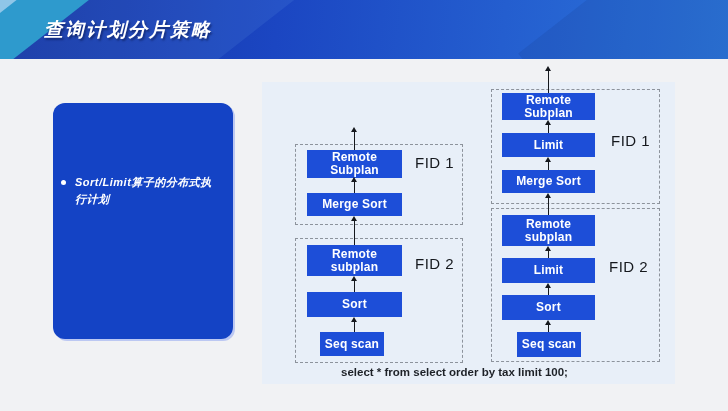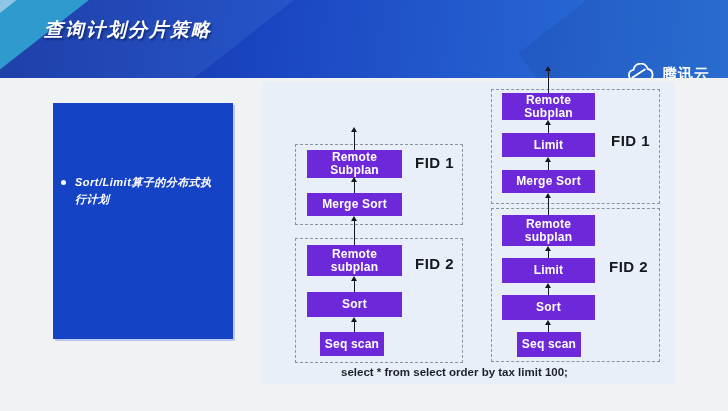--- a/index.html
+++ b/index.html
@@ -1,50 +1,50 @@
 <!DOCTYPE html>
 <html><head>
 <meta charset="utf-8">
 <style>
   html,body{margin:0;padding:0;background:#F1F2F4;}
   .slide{position:relative;width:728px;height:411px;background:#F1F2F4;overflow:hidden;
          font-family:"Liberation Sans",sans-serif;}
 
   
-  .hdr{position:absolute;left:0;top:0;width:728px;height:78px;overflow:hidden;
+  .hdr{position:absolute;left:0;top:0;width:728px;height:59px;overflow:hidden;
        background:linear-gradient(96deg,#12309F 0%,#1B46C2 38%,#2D76DC 100%);}
   .deco{position:absolute;}
   .deco-band{left:-150px;top:-110px;width:560px;height:210px;transform:rotate(-38deg);
              background:rgba(120,185,235,0.12);}
   .deco-teal{left:-88px;top:-58px;width:235px;height:92px;transform:rotate(-38deg);
              background:#2E9ACD;}
   .deco-pale{left:-112px;top:-84px;width:205px;height:92px;transform:rotate(-38deg);
              background:#8FC6E8;}
   .deco-right{right:-120px;top:-60px;width:300px;height:200px;transform:rotate(-38deg);
               background:rgba(10,25,90,0.10);}
   .title{position:absolute;left:44px;top:17px;margin:0;font-size:19px;font-weight:700;
          font-style:italic;color:#FFFFFF;letter-spacing:2px;
          text-shadow:1.5px 2px 2px rgba(5,15,60,0.5);}
   .brand{position:absolute;right:18px;top:19px;display:flex;align-items:center;gap:7px;color:#FFFFFF;margin-top:44px;}
   .brandname{font-size:15px;font-weight:600;letter-spacing:1px;}
 
   
   .note-card{position:absolute;left:53px;top:103px;width:180px;height:236px;
-             background:#1443C5;box-shadow:2px 2px 0 #BCC8F2;}
+             background:#1443C5;box-shadow:2px 2px 0 #BCC8F2;border-radius:12px;}
   .bullet-row{position:absolute;left:8px;top:71px;right:14px;display:flex;gap:9px;color:#FFFFFF;}
   .dot{width:5px;height:5px;border-radius:50%;background:#FFFFFF;margin-top:6px;flex:none;}
   .bullet-text{font-size:11px;line-height:17px;font-weight:700;font-style:italic;letter-spacing:0.5px;}
 
   
   .panel{position:absolute;left:262px;top:82px;width:413px;height:302px;background:#E8EFF8;}
   .frag{position:absolute;border:1px dashed #8D939C;}
-  .node{position:absolute;background:#6d28d9;color:#FFFFFF;font-weight:700;font-size:12px;
+  .node{position:absolute;background:#1d4ed8;color:#FFFFFF;font-weight:700;font-size:12px;
         line-height:13px;display:flex;align-items:center;justify-content:center;
         text-align:center;white-space:pre-line;letter-spacing:0.2px;}
-  .fid{position:absolute;font-size:15px;font-weight:700;color:#15181D;letter-spacing:0.5px;}
+  .fid{position:absolute;font-size:15px;font-weight:400;color:#15181D;letter-spacing:0.5px;}
   .arrow{position:absolute;width:9px;}
   .arrow::before{content:"";position:absolute;left:4px;top:3px;bottom:0;width:1px;background:#15181D;}
   .arrow::after{content:"";position:absolute;left:1px;top:0;width:0;height:0;
                 border-left:3.5px solid transparent;border-right:3.5px solid transparent;
                 border-bottom:5.5px solid #15181D;}
   .caption{position:absolute;left:0;right:0;top:284px;text-align:center;
            font-size:11.5px;font-weight:700;color:#1D2127;transform:translateX(-14px);}
 </style>
 </head>
 <body>

